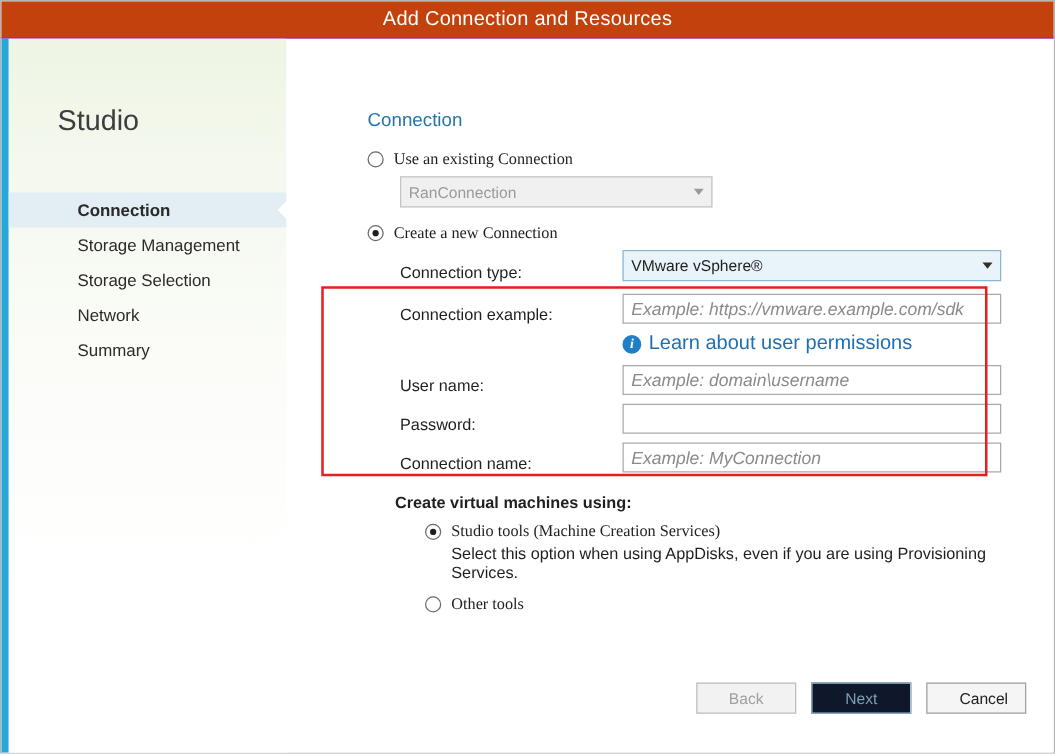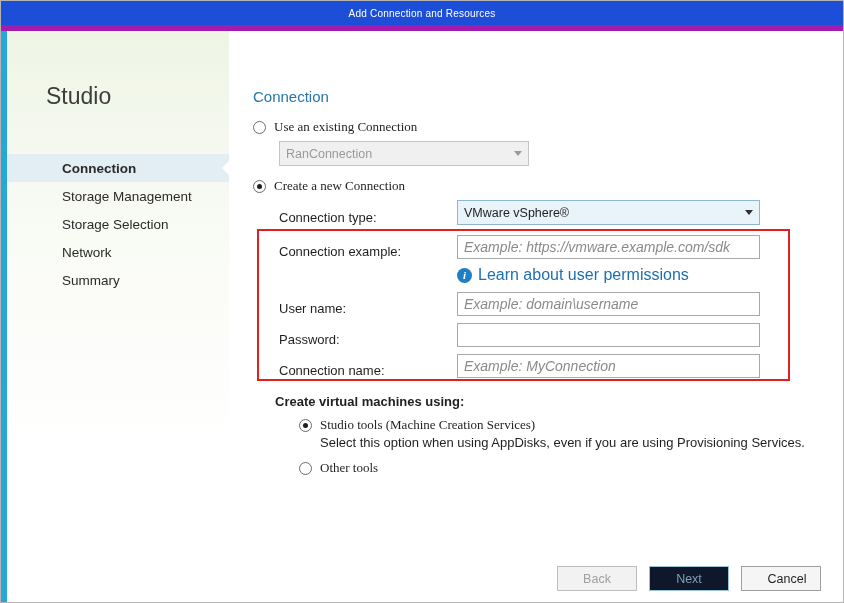--- a/index.html
+++ b/index.html
@@ -12,37 +12,38 @@
     position: relative;
     width: 844px;
     height: 603px;
     background: #ffffff;
     border: 1px solid #b4b4b4;
     overflow: hidden;
   }
   
   .titlebar {
     height: 30px;
-    background: #1d4ed8;
+    background: #c2410c;
     color: #ffffff;
     display: flex;
     align-items: center;
     justify-content: center;
-    font-size: 10px;
-    border-bottom: 6px solid #a21caf;
+    font-size: 16px;
+    border-bottom: 1px solid #a21caf;
   }
   .titlebar .title { letter-spacing: 0.2px; }
 
   
   .body {
     position: relative;
     height: 572px;
     display: flex;
     background: #ffffff;
     border-left: 6px solid #27a7d8;
+    gap: 41px;
   }
   
   .nav {
     width: 222px;
     background: linear-gradient(to bottom, #eef5e4 0%, #f4f8ee 18%, #fbfcf8 45%, #ffffff 75%);
     position: relative;
     padding-top: 52px;
     flex: 0 0 222px;
   }
   .nav-title {
@@ -214,21 +215,21 @@
     font-size: 13px;
     color: #1f1f1f;
     padding-left: 67px;
     margin-bottom: 10px;
   }
 
   
   .footer {
     position: absolute;
     right: 22px;
-    bottom: 12px;
+    bottom: 32px;
     display: flex;
     gap: 12px;
     justify-content: space-between;
   }
   .btn {
     width: 80px;
     height: 25px;
     font-size: 12.5px;
     display: flex;
     align-items: center;

